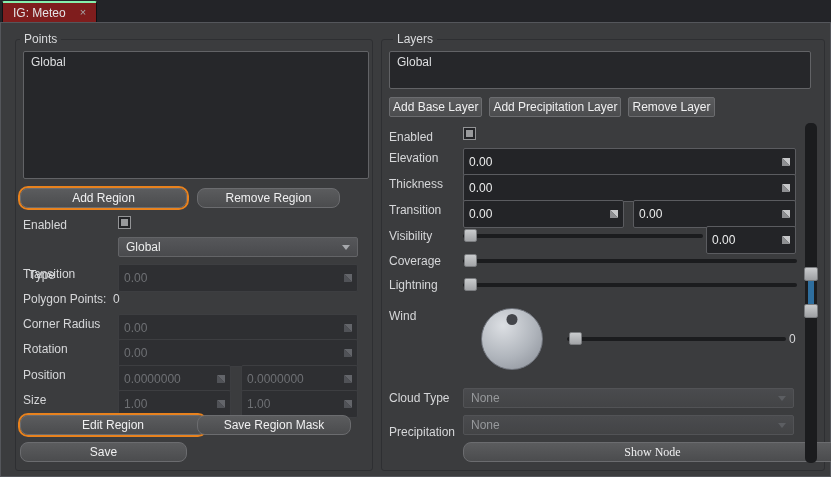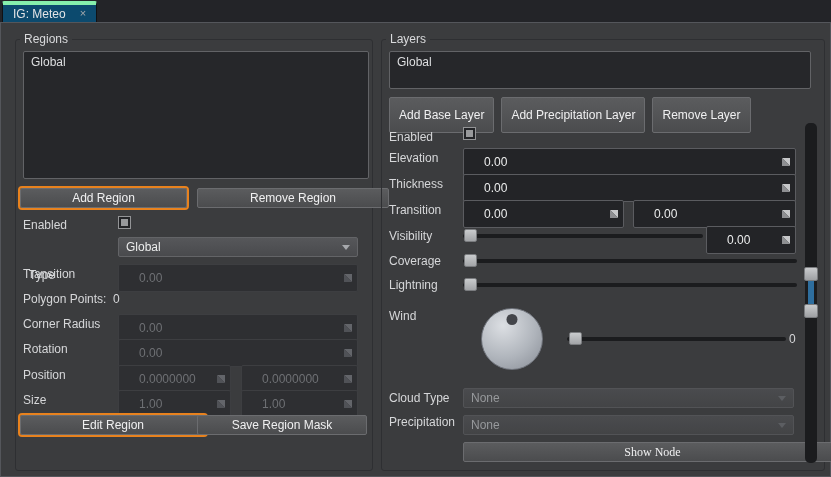--- a/index.html
+++ b/index.html
@@ -1,49 +1,49 @@
 <!DOCTYPE html>
 <html><head>
 <meta charset="utf-8">
 <style>
   html,body{margin:0;padding:0;background:#191a1c;}
   .screen{position:relative;width:831px;height:477px;background:#26272a;
           font-family:"Liberation Sans",sans-serif;font-size:12px;overflow:hidden;}
   
   .tabbar{position:absolute;left:0;top:0;width:831px;height:22px;background:#232428;}
   .tab{position:absolute;left:2px;top:1px;height:21px;display:flex;align-items:center;
-       padding:0 10px;background:#0c4a6e;border:1px solid #101114;border-bottom:none;
-       border-top:4px solid #86efac;border-radius:2px 2px 0 0;box-sizing:border-box;}
+       padding:0 10px;background:#7f1d1d;border:1px solid #101114;border-bottom:none;
+       border-top:2px solid #86efac;border-radius:2px 2px 0 0;box-sizing:border-box;}
   .tab-label{color:#e3e4e6;}
   .tab-close{margin-left:14px;color:#a7a9ac;font-size:11px;line-height:11px;cursor:default;}
   
   .pane{position:absolute;left:0;top:22px;width:831px;height:455px;background:#3b3c3e;
         border:1px solid #54565b;box-sizing:border-box;}
   
   .groupbox{position:absolute;border:1px solid #2e2f32;border-radius:3px;box-sizing:border-box;}
   .gb-title{position:absolute;background:#3b3c3e;padding:0 4px;color:#d9dadc;white-space:nowrap;}
   
   .lbl{position:absolute;color:#d6d7d9;white-space:nowrap;}
   .listbox{position:absolute;background:#26272a;border:1px solid #626366;border-radius:2px;
            box-sizing:border-box;overflow:hidden;}
   .list-item{color:#dedfe1;padding:3px 7px;}
   .btn{position:absolute;display:flex;align-items:center;justify-content:center;height:20px;
        background:linear-gradient(180deg,#5b5c5e 0%,#4b4c4e 100%);border:1px solid #6b6c6f;
-       border-radius:2px;color:#f0f0f1;box-sizing:border-box;cursor:default;white-space:nowrap;}
-  .btn-inline{position:static;display:flex;align-items:center;justify-content:center;height:36px;
+       border-radius:8px;color:#f0f0f1;box-sizing:border-box;cursor:default;white-space:nowrap;}
+  .btn-inline{position:static;display:flex;align-items:center;justify-content:center;height:20px;
        background:linear-gradient(180deg,#5b5c5e 0%,#4b4c4e 100%);border:1px solid #6b6c6f;
        border-radius:2px;color:#f0f0f1;box-sizing:border-box;cursor:default;
-       padding:0 9px;white-space:nowrap;}
+       padding:0 3px;white-space:nowrap;}
   .focus-orange{outline:2px solid #E8821E;outline-offset:0px;}
   .btnrow{position:absolute;display:flex;gap:7px;}
   .checkbox{position:absolute;width:13px;height:13px;box-sizing:border-box;
             border:1px solid #939496;background:#232427;}
   .checkbox::after{content:"";position:absolute;left:2px;top:2px;right:2px;bottom:2px;background:#98999b;}
   .spin{position:absolute;height:28px;box-sizing:border-box;border-radius:2px;display:flex;
-        align-items:center;padding-left:20px;}
+        align-items:center;padding-left:5px;}
   .spin.on{background:#232427;border:1px solid #5b5c60;color:#eceded;}
   .spin.off{background:#2e2f32;border:1px solid #3d3e41;color:#6e7074;}
   .spin-icon{position:absolute;right:5px;top:50%;margin-top:-4px;width:8px;height:8px;}
   .spin-icon i{position:absolute;left:0;top:0;width:0;height:0;display:block;}
   .spin-icon .t1{border-top:8px solid #c6c7c9;border-left:8px solid transparent;}
   .spin-icon .t2{border-bottom:8px solid #8e8f92;border-right:8px solid transparent;}
   .spin.off .spin-icon .t1{border-top-color:#63656a;}
   .spin.off .spin-icon .t2{border-bottom-color:#505257;}
   .combo{position:absolute;height:20px;box-sizing:border-box;border-radius:2px;display:flex;
          align-items:center;padding-left:7px;}
@@ -76,29 +76,29 @@
   <div class="tabbar">
     <div class="tab">
       <span class="tab-label">IG: Meteo</span>
       <span class="tab-close">×</span>
     </div>
   </div>
 
   <div class="pane">
 
     <section class="groupbox" style="left:14px;top:16px;width:358px;height:432px;">
-      <span class="gb-title" style="left:4px;top:-8px;">Regions</span>
+      <span class="gb-title" style="left:4px;top:-8px;">Points</span>
     </section>
 
     <div class="listbox" style="left:22px;top:28px;width:346px;height:128px;">
       <div class="list-item">Global</div>
     </div>
 
     <div class="btn focus-orange" style="left:19px;top:165px;width:167px;">Add Region</div>
-    <div class="btn" style="left:196px;top:165px;width:192px;">Remove Region</div>
+    <div class="btn" style="left:196px;top:165px;width:143px;">Remove Region</div>
 
     <span class="lbl" style="left:22px;top:195px;">Enabled</span>
     <span class="checkbox" style="left:117px;top:193px;"></span>
 
     <span class="lbl" style="left:28px;top:217px;margin-top:28px;">Type</span>
     <div class="combo on" style="left:117px;top:214px;width:240px;">
       <span>Global</span>
       <span class="combo-arrow"></span>
     </div>
 
@@ -158,24 +158,25 @@
     </div>
     <div class="spin off" style="left:240px;top:367px;width:117px;">
       <span>1.00</span>
       <span class="spin-icon">
           <i class="t1"></i>
           <i class="t2"></i>
         </span>
     </div>
 
     <div class="btn focus-orange" style="left:19px;top:392px;width:186px;">Edit Region</div>
-    <div class="btn" style="left:196px;top:392px;width:170px;">Save Region Mask</div>
+    <div class="btn" style="left:196px;top:392px;width:154px;">Save Region Mask</div>
+    <div class="btn" style="left:19px;top:419px;width:167px;">Save</div>
 
     <section class="groupbox" style="left:380px;top:16px;width:444px;height:432px;">
-      <span class="gb-title" style="left:4px;top:-8px;">Layers</span>
+      <span class="gb-title" style="left:11px;top:-8px;">Layers</span>
     </section>
 
     <div class="listbox" style="left:388px;top:28px;width:422px;height:38px;">
       <div class="list-item">Global</div>
     </div>
 
     <div class="btnrow" style="left:388px;top:74px;width:426px;">
       <div class="btn-inline">Add Base Layer</div>
       <div class="btn-inline">Add Precipitation Layer</div>
       <div class="btn-inline">Remove Layer</div>
@@ -252,21 +253,21 @@
       <div class="handle" style="left:2px;"></div>
     </div>
     <span class="lbl" style="left:788px;top:309px;">0</span>
 
     <span class="lbl" style="left:388px;top:368px;">Cloud Type</span>
     <div class="combo off" style="left:462px;top:365px;width:331px;">
       <span>None</span>
       <span class="combo-arrow"></span>
     </div>
 
-    <span class="lbl" style="left:388px;top:392px;">Precipitation</span>
+    <span class="lbl" style="left:388px;top:402px;">Precipitation</span>
     <div class="combo off" style="left:462px;top:392px;width:331px;">
       <span>None</span>
       <span class="combo-arrow"></span>
     </div>
 
     <div class="btn" style="left:462px;top:419px;width:379px;font-family:Liberation Serif, serif;">Show Node</div>
 
     <div class="vrange" style="left:803px;top:100px;width:14px;height:340px;">
       <div class="vtrack"></div>
       <div class="vfill" style="top:158px;height:23px;"></div>

